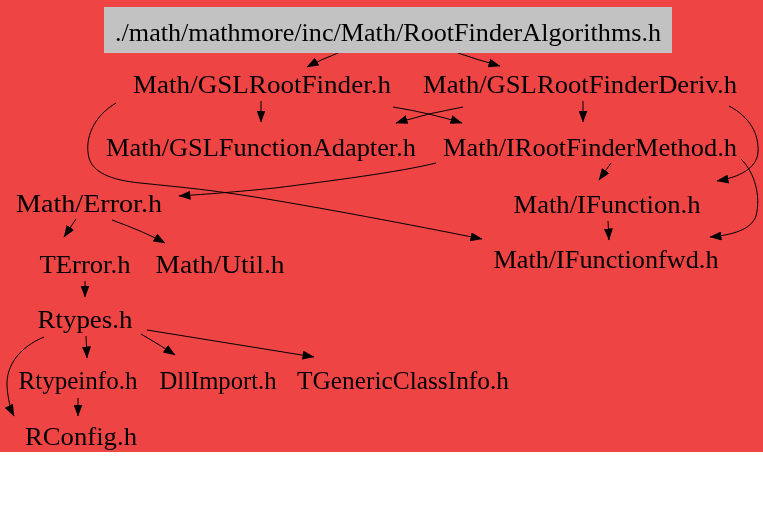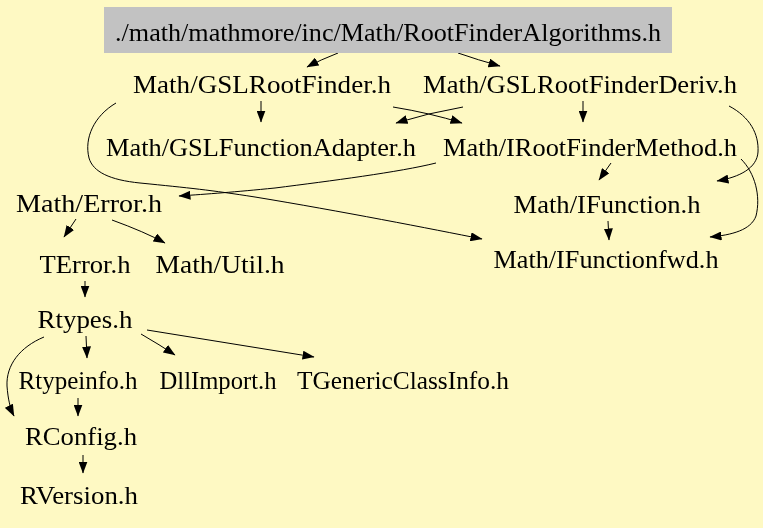--- a/index.html
+++ b/index.html
@@ -2,23 +2,23 @@
 <html><head>
 <meta charset="utf-8">
 <style>
   html, body {
     margin: 0;
     padding: 0;
     background: #ffffff;
   }
   .graph-wrap {
     width: 763px;
-    height: 528px;
+    height: 452px;
     position: relative;
-    background: #fef9c3;
+    background: #ef4444;
     overflow: hidden;
   }
   svg {
     display: block;
   }
   .edge {
     fill: none;
     stroke: #000000;
     stroke-width: 1;
     marker-end: url(#arrowhead);

